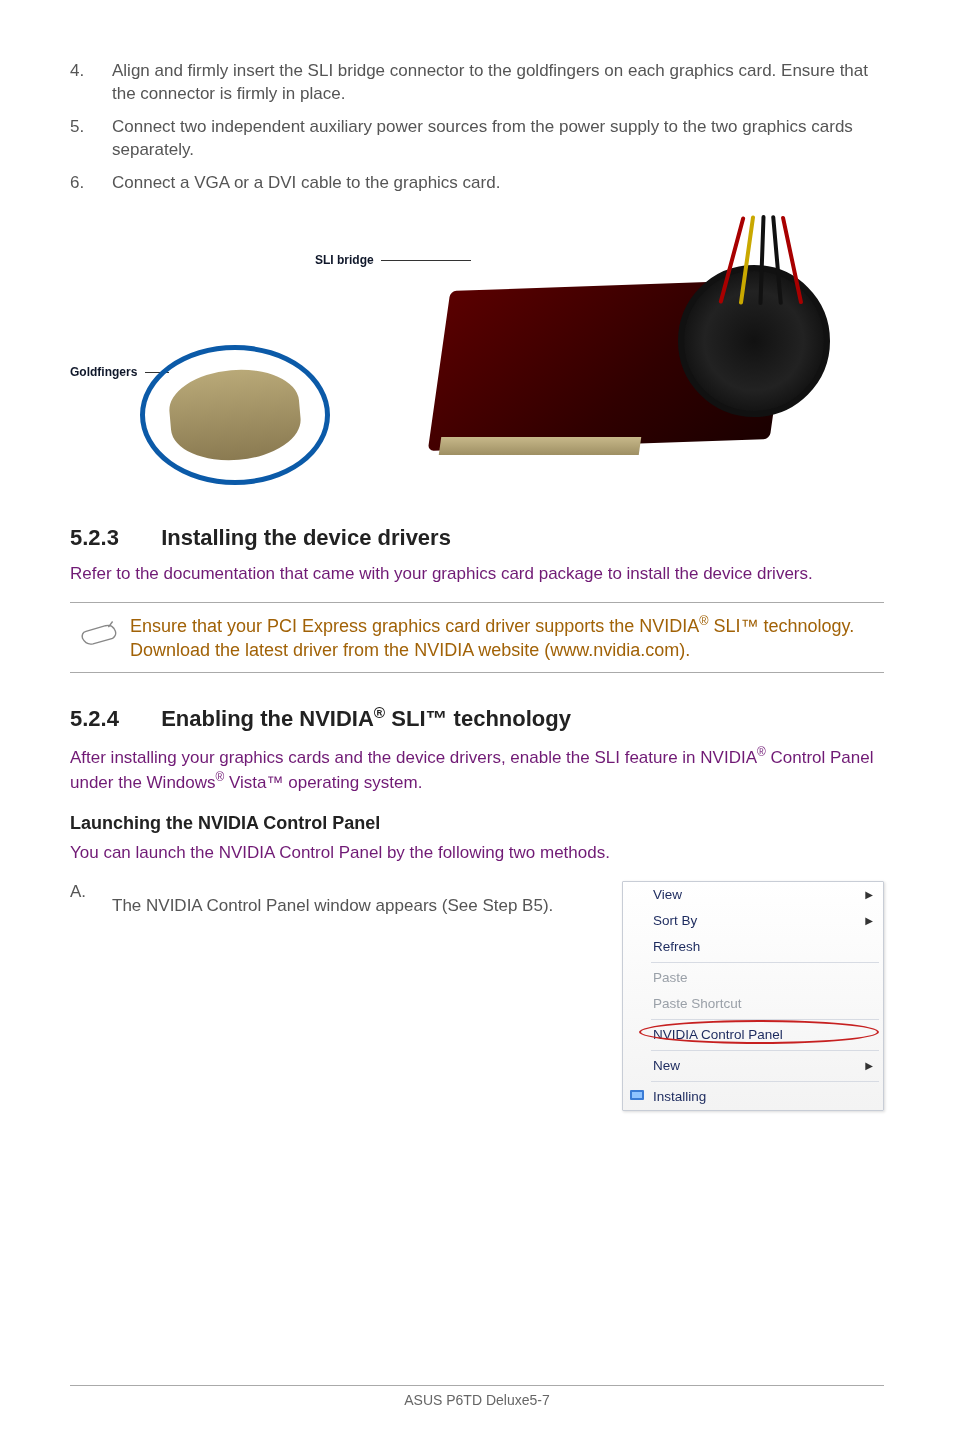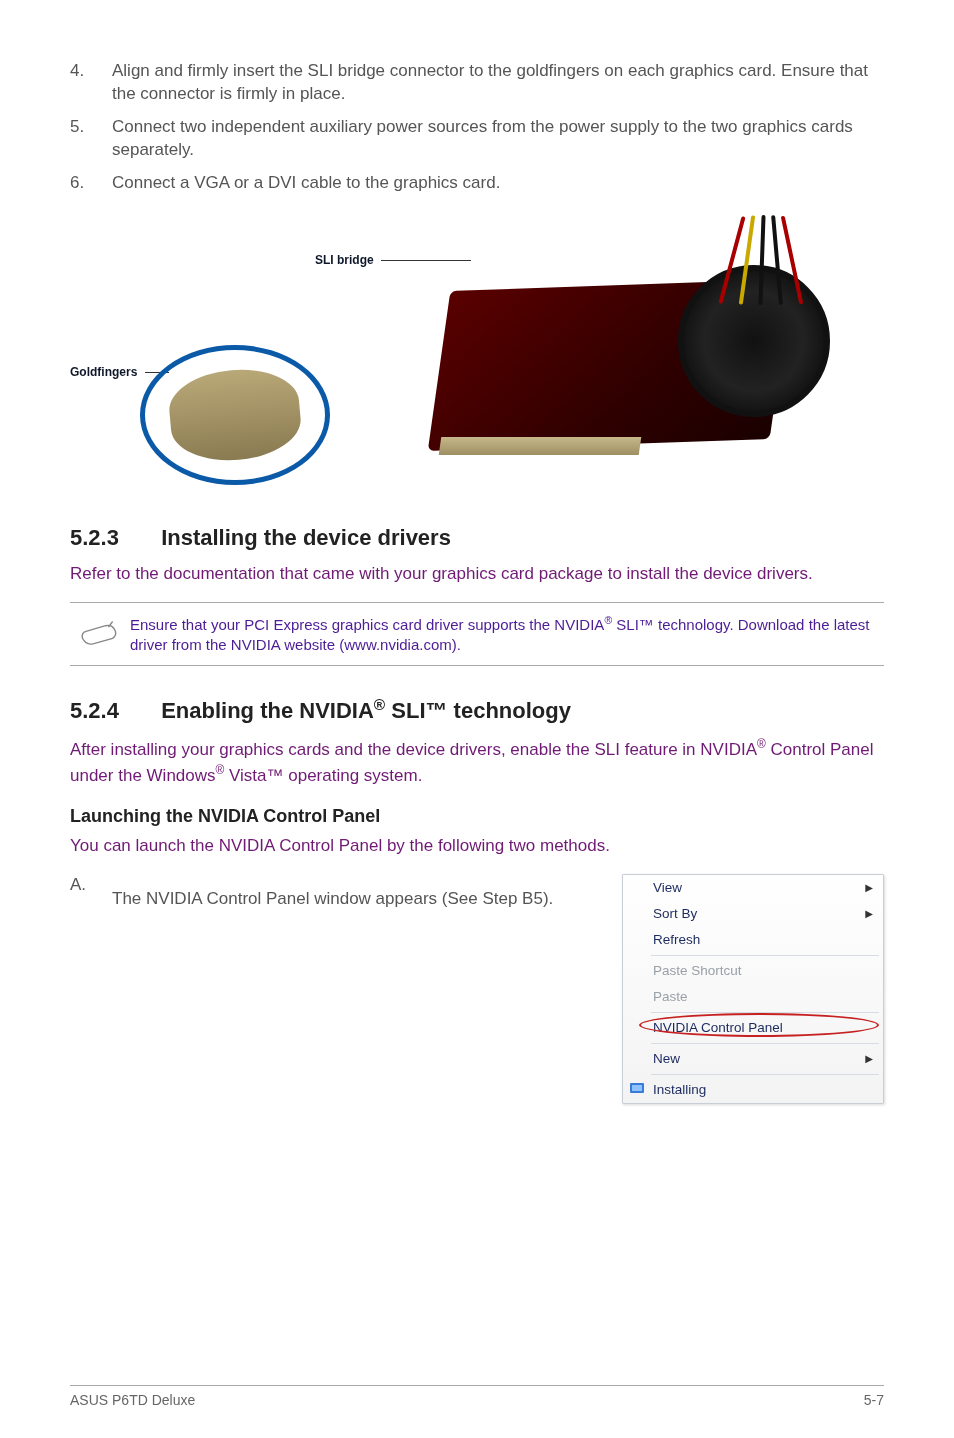--- a/index.html
+++ b/index.html
@@ -155,22 +155,22 @@
   }
   .note-icon {
     width: 60px;
     flex-shrink: 0;
     text-align: center;
     padding-top: 4px;
   }
   .note-icon svg { width: 42px; height: 30px; }
   .note-text {
     flex: 1;
-    font-size: 15px;
-    color: #4c1d95;
+    font-size: 18px;
+    color: #a16207;
     line-height: 1.35;
   }
   .sup { font-size: 0.7em; vertical-align: super; }
   h3.subhead {
     font-size: 18px;
     font-weight: bold;
     color: #222;
     margin: 18px 0 8px 0;
   }
   .two-col {
@@ -244,21 +244,21 @@
   }
   .menu-row-wrap { position: relative; }
   .footer {
     position: absolute;
     bottom: 30px;
     left: 70px;
     right: 70px;
     border-top: 1px solid #aaa;
     padding-top: 6px;
     display: flex;
-    justify-content: space-between;
+    justify-content: center;
     font-size: 14px;
     color: #666;
   }
   .bold { font-weight: bold; }
 </style>
 </head>
 <body>
 
 <div class="page">
 
@@ -350,24 +350,24 @@
       </div>
       <div class="menu-row">
         <span>Sort By</span>
         <span class="arrow">▶</span>
       </div>
       <div class="menu-row">
         <span>Refresh</span>
       </div>
       <div class="menu-sep"></div>
       <div class="menu-row disabled">
+        <span>Paste</span>
+      </div>
+      <div class="menu-row disabled">
         <span>Paste Shortcut</span>
-      </div>
-      <div class="menu-row disabled">
-        <span>Paste</span>
       </div>
       <div class="menu-sep"></div>
       <div class="menu-row-wrap">
         <div class="menu-row">
           <span>NVIDIA Control Panel</span>
         </div>
         <div class="hl-ring"></div>
       </div>
       <div class="menu-sep"></div>
       <div class="menu-row">

